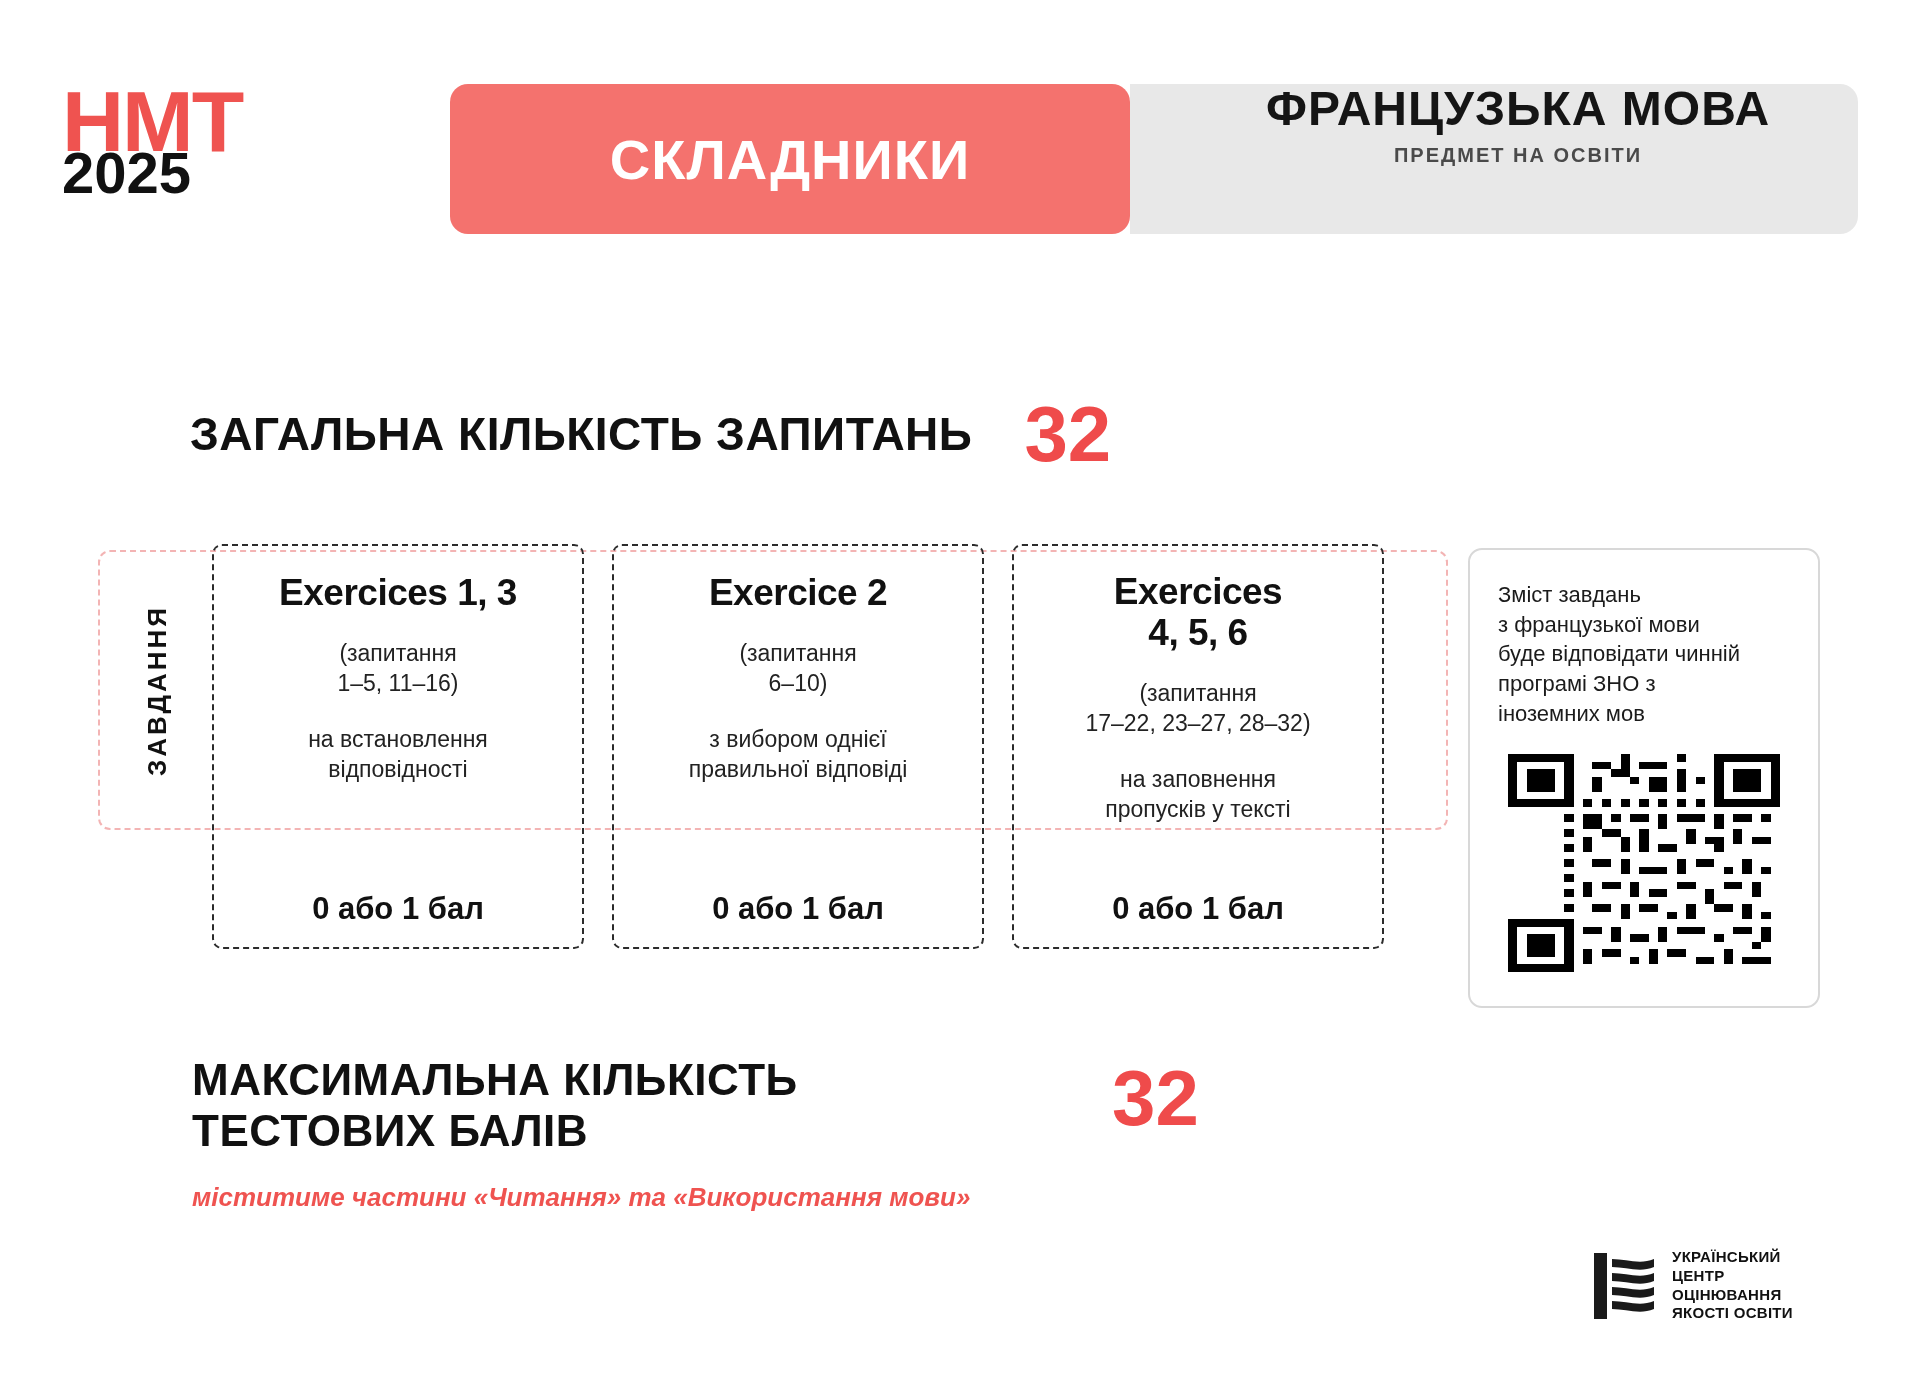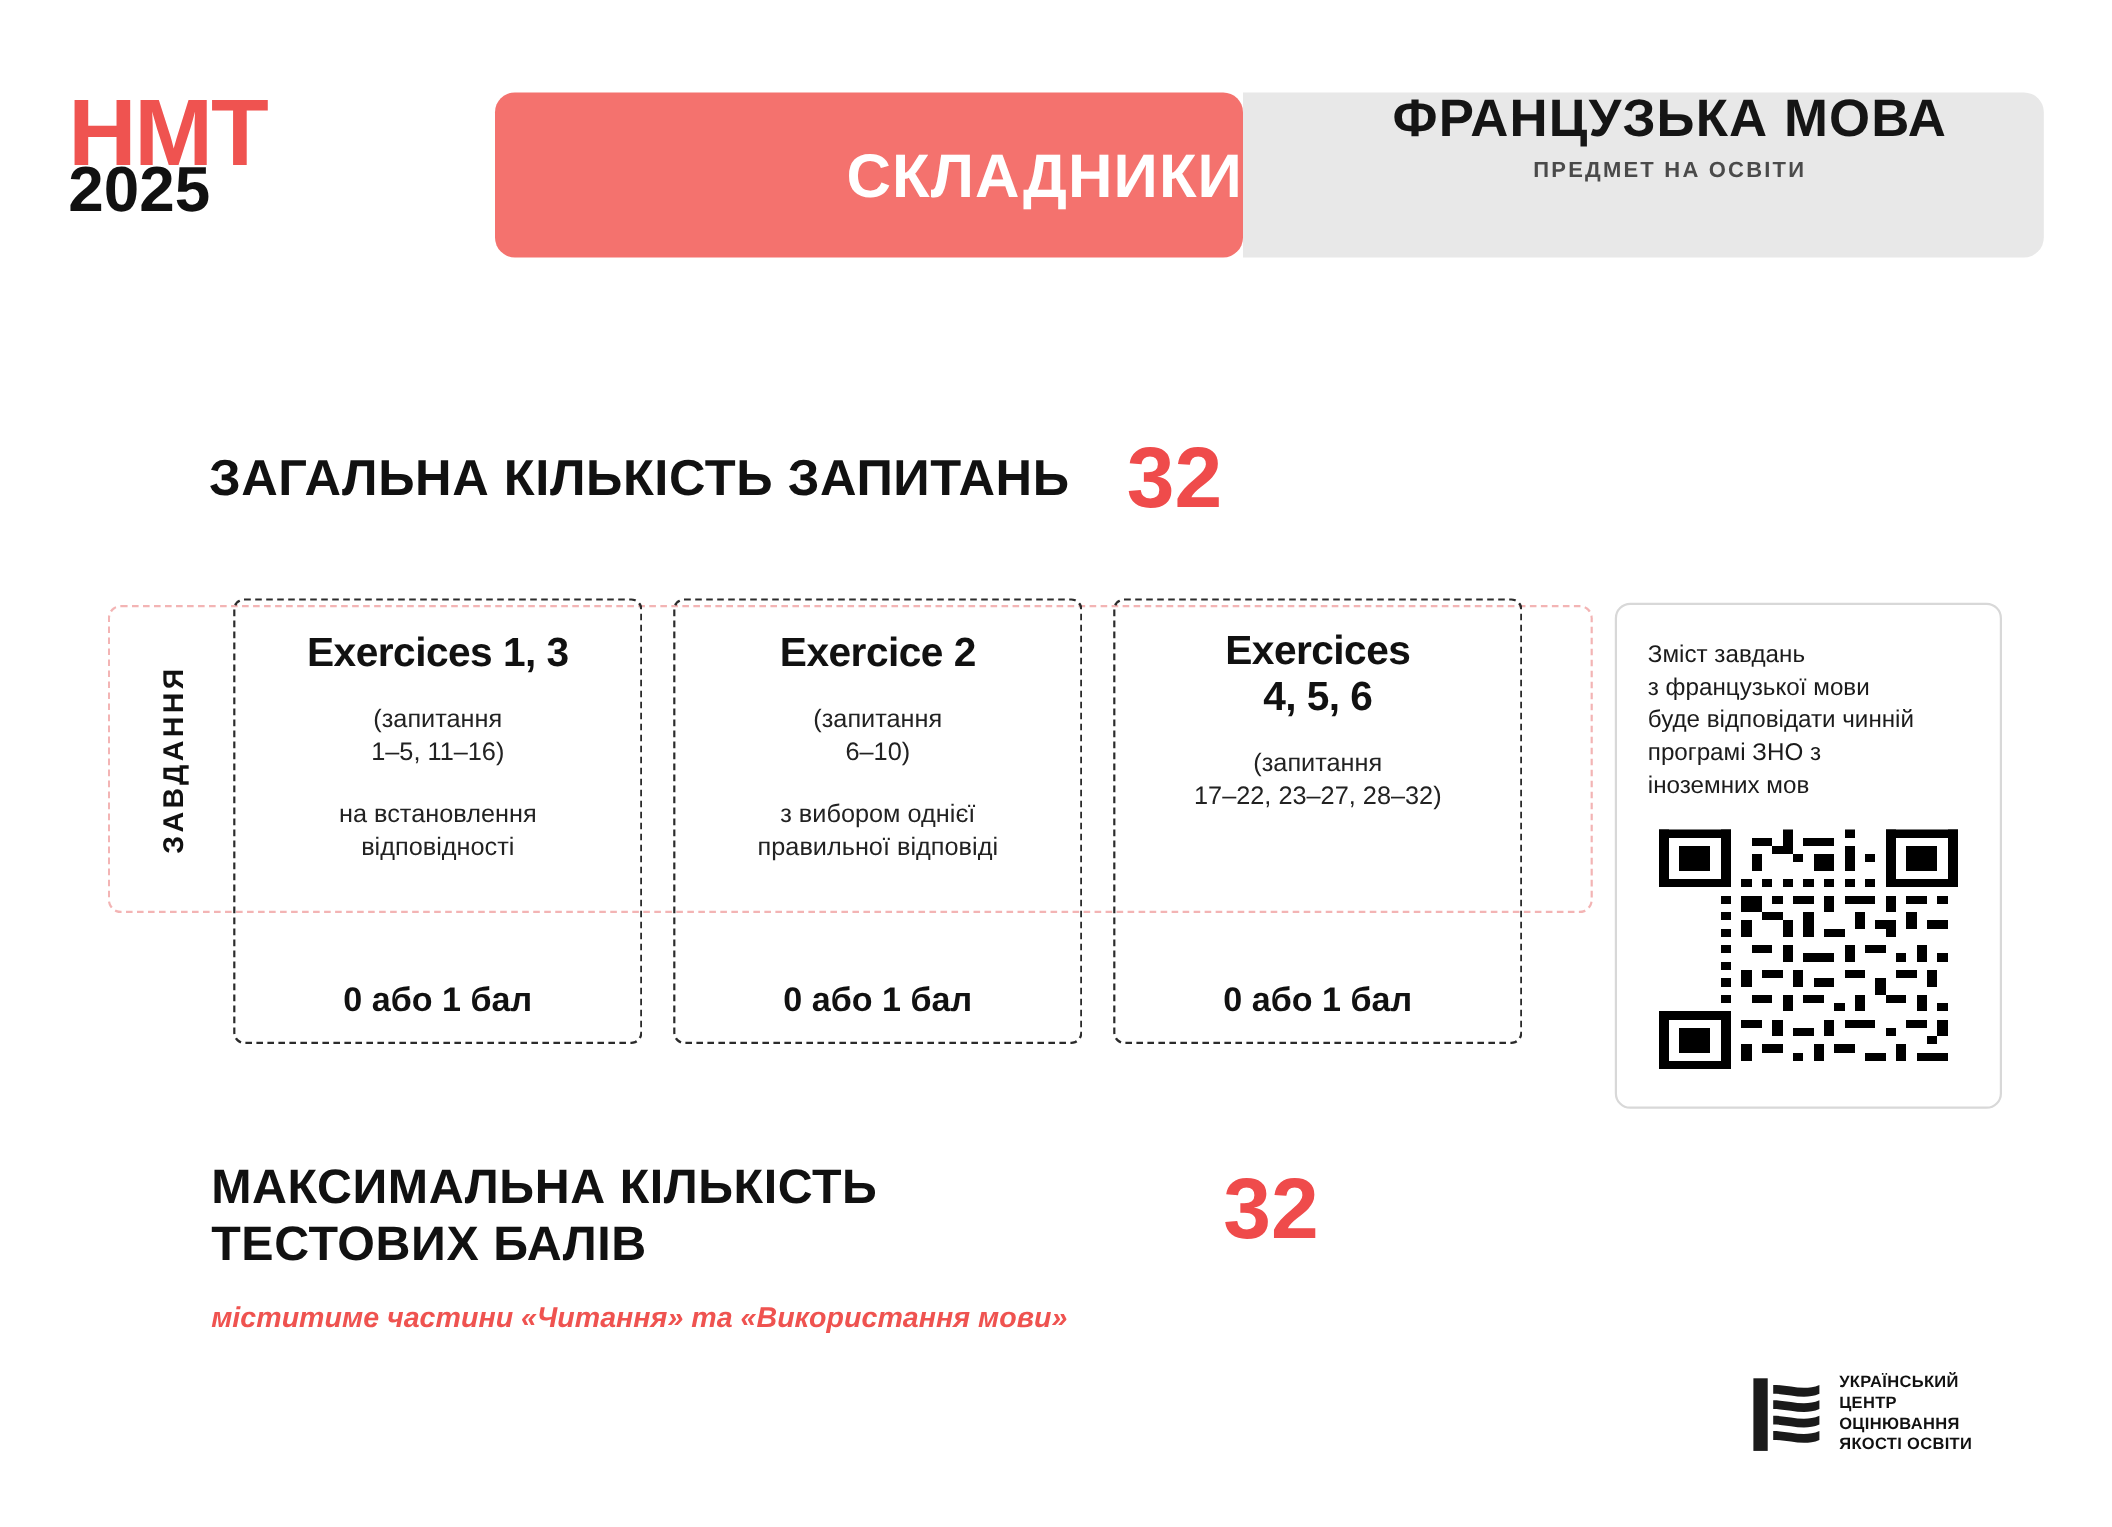--- a/index.html
+++ b/index.html
@@ -50,21 +50,21 @@
   .title-pill {
     position: absolute;
     left: 388px;
     top: 6px;
     width: 680px;
     height: 150px;
     background: #f4726e;
     border-radius: 18px;
     display: flex;
     align-items: center;
-    justify-content: flex-end;
+    justify-content: center;
   }
   .title-pill span {
     color: #ffffff;
     font-size: 56px;
     font-weight: bold;
     letter-spacing: 1px;
   }
 
   .subject-pill {
     position: absolute;
@@ -328,20 +328,21 @@
   <div class="card">
     <div class="card-title">Exercice 2</div>
     <div class="card-range">(запитання<br>6–10)</div>
     <div class="card-desc">з вибором однієї<br>правильної відповіді</div>
     <div class="card-points">0 або 1 бал</div>
   </div>
 
   <div class="card tall-title">
     <div class="card-title">Exercices<br>4, 5, 6</div>
     <div class="card-range">(запитання<br>17–22, 23–27, 28–32)</div>
+    <div class="card-desc">на заповнення<br>пропусків у тексті</div>
     <div class="card-points">0 або 1 бал</div>
   </div>
 
 </div>
 
 <div class="side-note">
   <p>Зміст завдань<br>з французької мови<br>буде відповідати чинній<br>програмі ЗНО з<br>іноземних мов</p>
   <div class="qr">
     <svg viewBox="0 0 29 29" width="272" height="218" preserveAspectRatio="none" shape-rendering="crispEdges" aria-label="QR">
       <rect width="29" height="29" fill="#ffffff"></rect>

